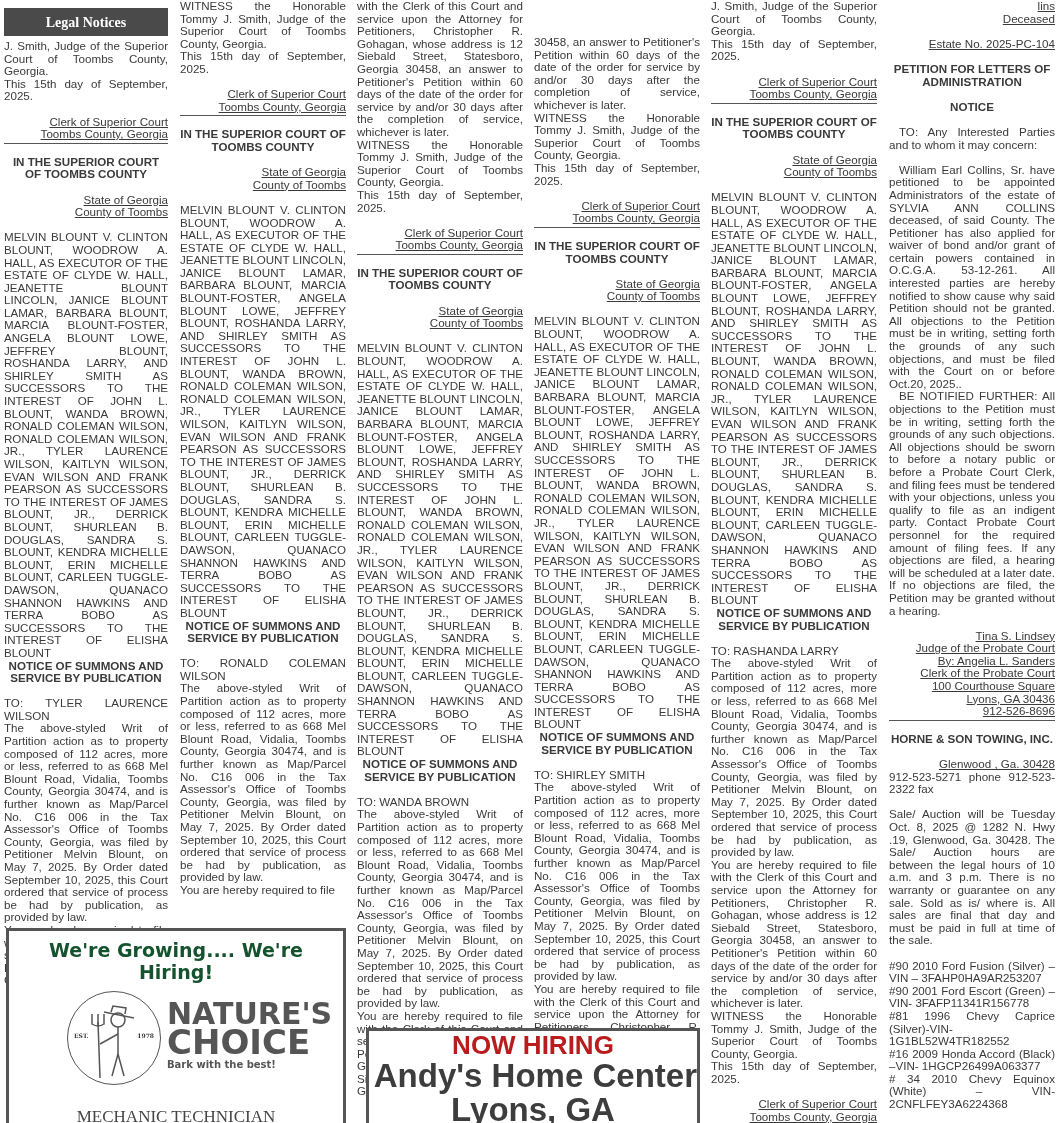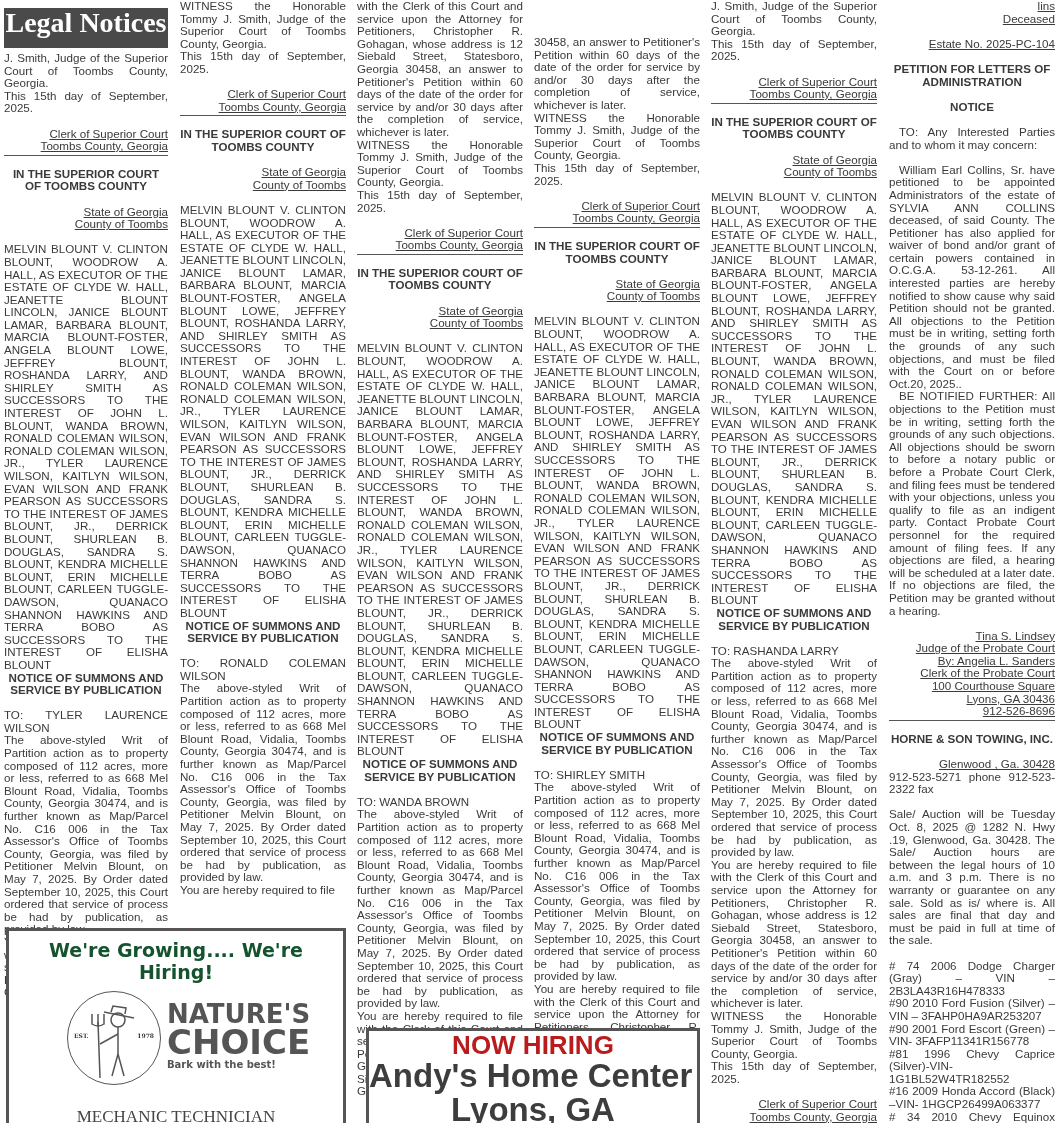--- a/index.html
+++ b/index.html
@@ -8,38 +8,38 @@
   .col p { margin: 0; }
   .c1 { left: 4px; width: 164px; }
   .c2 { left: 180px; width: 166px; }
   .c3 { left: 357px; width: 166px; }
   .c4 { left: 534px; width: 166px; margin-top: 36px; }
   .c5 { left: 711px; width: 166px; }
   .c6 { left: 889px; width: 166px; }
   .gap { height: 12.6px; }
   .hdr { border-top: 1.5px solid #555; margin-top: 2px; padding-top: 12px; font-weight: bold; text-align: center; }
   .bold-center { font-weight: bold; text-align: center; }
-  .banner { background: #4a4a4a; color: #fff; font-family: "Liberation Serif", serif; font-weight: bold; font-size: 28px; text-align: center; height: 40px; line-height: 30px; margin: 8px 0 4px 0; }
+  .banner { background: #4a4a4a; color: #fff; font-family: "Liberation Serif", serif; font-weight: bold; font-size: 14px; text-align: center; height: 28px; line-height: 30px; margin: 8px 0 4px 0; }
   .left { text-align: right; text-decoration: underline; }
   .ad { position: absolute; border: 3px solid #555; background: #fff; box-sizing: border-box; }
   .ad1 { left: 6px; top: 928px; width: 340px; height: 210px; }
   .ad1-title { font-family: "DejaVu Sans", sans-serif; font-weight: bold; font-size: 19px; text-align: center; color: #14532d; margin-top: 8px; }
   .ad1-logo { position: relative; height: 100px; margin-top: 8px; }
   .ad1-circle { position: absolute; left: 58px; top: 0; width: 92px; height: 92px; border: 1.5px solid #555; border-radius: 50%; }
   .ad1-est { position: absolute; left: 6px; top: 40px; font-family: "DejaVu Serif", serif; font-size: 6px; font-weight: bold; }
   .ad1-yr { position: absolute; right: 6px; top: 40px; font-family: "DejaVu Serif", serif; font-size: 6px; font-weight: bold; }
   .ad1-brand { position: absolute; left: 158px; top: 10px; color: #555; font-family: "DejaVu Sans", sans-serif; font-weight: bold; }
-  .ad1-brand .l1 { font-size: 26px; line-height: 26px; }
+  .ad1-brand .l1 { font-size: 30px; line-height: 26px; }
   .ad1-brand .l2 { font-size: 34px; line-height: 30px; }
   .ad1-brand .l3 { font-size: 10px; line-height: 16px; }
   .ad1-job { font-family: "Liberation Serif", serif; font-size: 17px; text-align: center; text-decoration: underline; color: #444; margin-top: 16px; }
   .ad1-sub { font-family: "Liberation Serif", serif; font-size: 13px; text-align: center; color: #444; }
   .ad2 { left: 366px; top: 1028px; width: 334px; height: 110px; }
   .ad2-a { font-size: 26px; font-weight: bold; color: #b91c1c; text-align: center; line-height: 28px; }
-  .ad2-b { font-size: 33px; font-weight: bold; color: #3d3d3d; text-align: left; line-height: 34px; }
+  .ad2-b { font-size: 33px; font-weight: bold; color: #3d3d3d; text-align: right; line-height: 34px; }
   .ad2-c { font-size: 33px; font-weight: bold; color: #3d3d3d; text-align: center; line-height: 34px; }
 </style>
 </head>
 <body>
 
 <div class="col c1">
   <div class="banner">Legal Notices</div>
   <p>J. Smith, Judge of the Superior Court of Toombs County, Georgia.</p>
   <p>This 15th day of September, 2025.</p>
   <div class="gap"></div>
@@ -167,21 +167,20 @@
   <p class="left">100 Courthouse Square</p>
   <p class="left">Lyons, GA 30436</p>
   <p class="left">912-526-8696</p>
   <div class="hdr">HORNE &amp; SON TOWING, INC.</div>
   <div class="gap"></div>
   <p class="left">Glenwood , Ga. 30428</p>
   <p>912-523-5271 phone 912-523-2322 fax</p>
   <div class="gap"></div>
   <p>Sale/ Auction will be Tuesday Oct. 8, 2025 @ 1282 N. Hwy .19, Glenwood, Ga. 30428. The Sale/ Auction hours are between the legal hours of 10 a.m. and 3 p.m. There is no warranty or guarantee on any sale. Sold as is/ where is. All sales are final that day and must be paid in full at time of the sale.</p>
   <div class="gap"></div>
-  <p># 74 2006 Dodge Charger (Gray) – VIN – 2B3LA43R16H478333</p>
   <p>#90 2010 Ford Fusion (Silver) – VIN – 3FAHP0HA9AR253207</p>
   <p>#90 2001 Ford Escort (Green) – VIN- 3FAFP11341R156778</p>
   <p>#81 1996 Chevy Caprice (Silver)-VIN-1G1BL52W4TR182552</p>
   <p>#16 2009 Honda Accord (Black) –VIN- 1HGCP26499A063377</p>
   <p># 34 2010 Chevy Equinox (White) – VIN-2CNFLFEY3A6224368</p>
 
 </div>
 
 <div class="ad ad1">
   <div class="ad1-title">We're Growing.... We're Hiring!</div>

